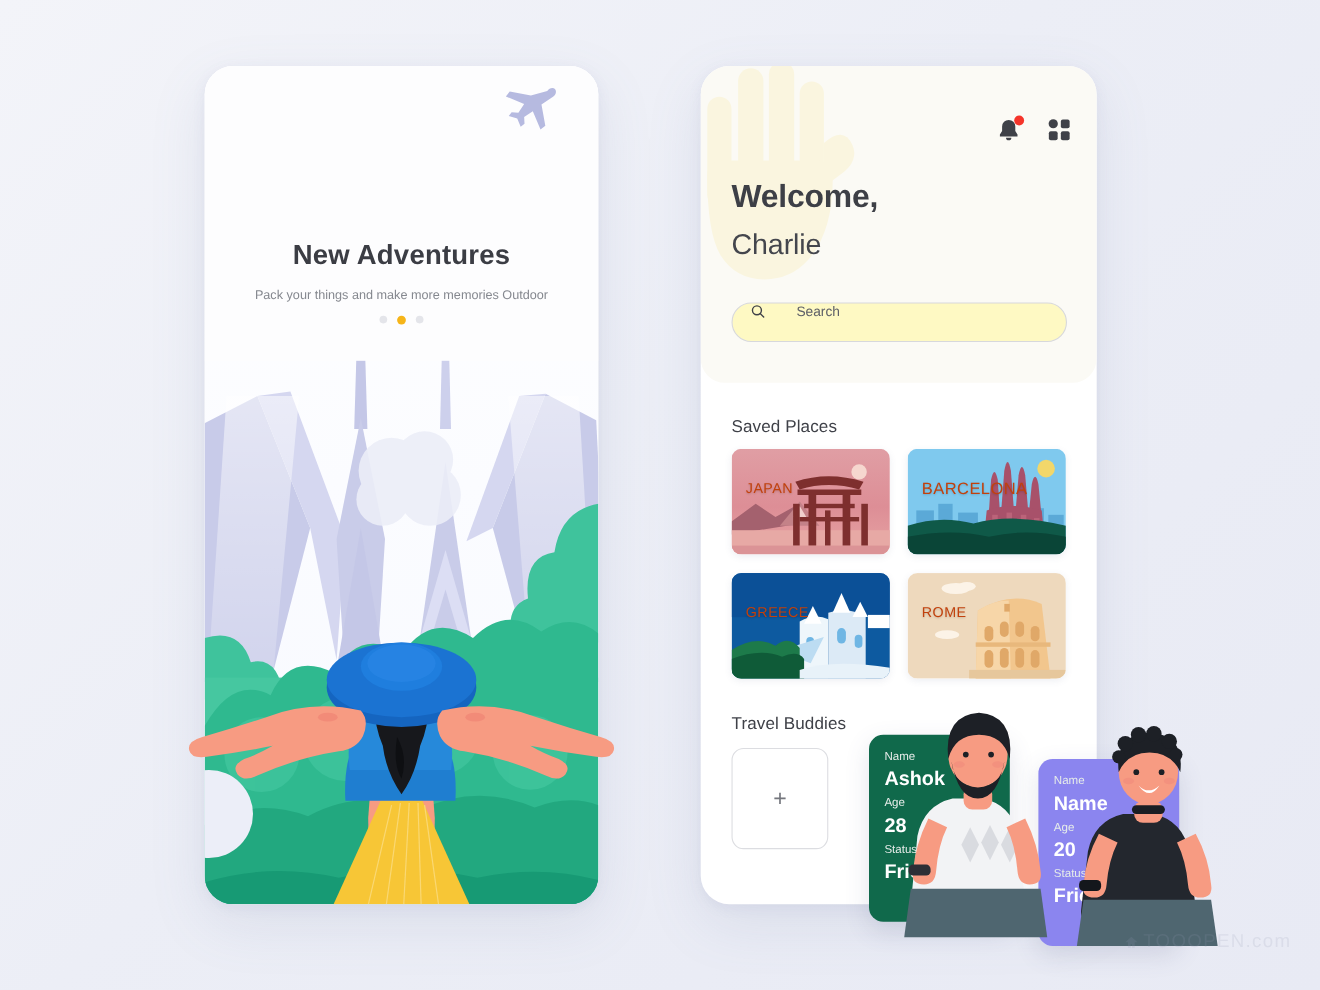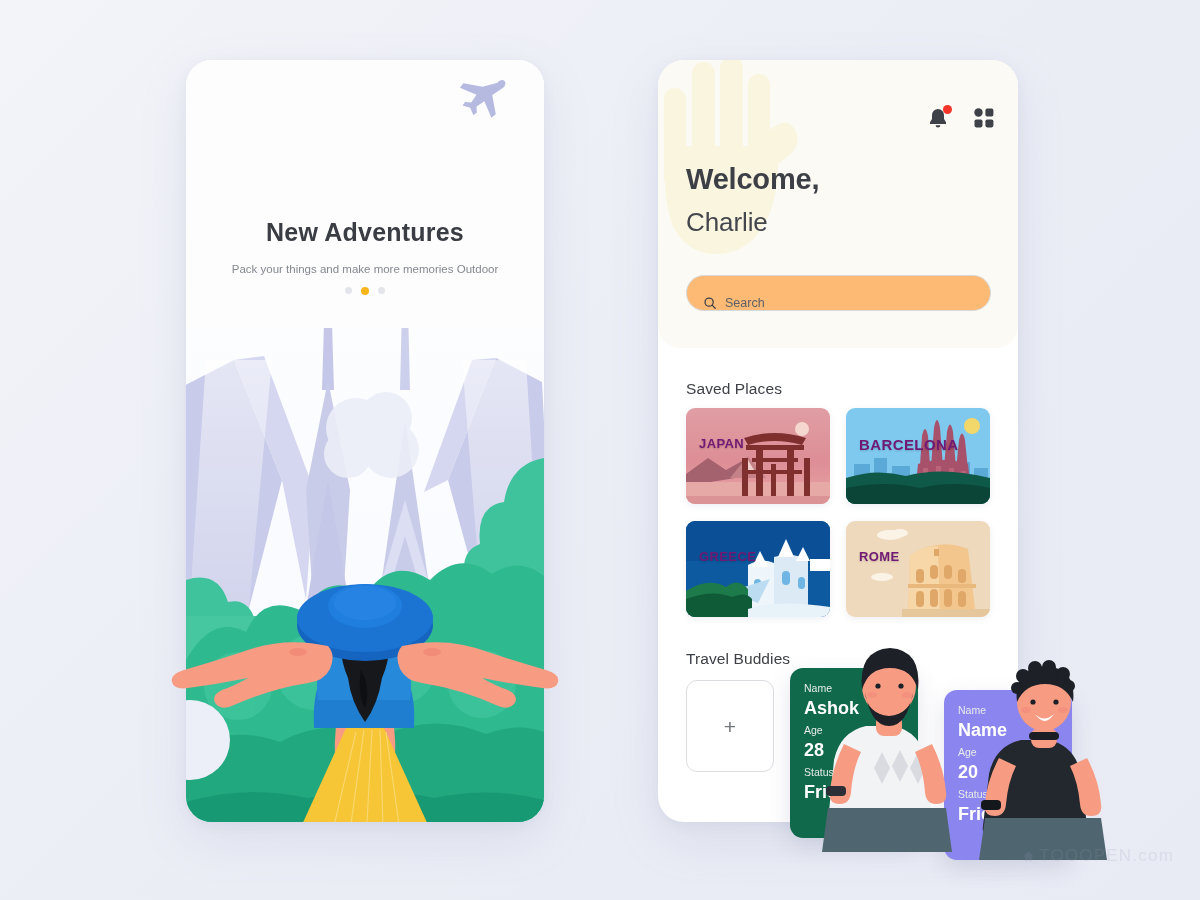--- a/index.html
+++ b/index.html
@@ -15,21 +15,21 @@
 
   
   .phone {
     position: absolute;
     background: #ffffff;
     border-radius: 26px;
     overflow: hidden;
     box-shadow: 0 18px 50px rgba(110,120,160,.13), 0 3px 12px rgba(110,120,160,.08);
   }
   #phone-left  { left: 186px; top: 60px; width: 358px; height: 762px; }
-  #phone-right { left: 658px; top: 60px; width: 360px; height: 762px; }
+  #phone-right { left: 637px; top: 60px; width: 360px; height: 762px; }
 
   
   .ob-top {
     position: absolute; left: 0; top: 0; width: 100%; height: 268px;
     background: #fdfdfe; z-index: 5;
   }
   .plane {
     position: absolute; right: 26px; top: 14px; width: 62px; height: 56px;
     color: #b6bae0; z-index: 6;
   }
@@ -88,43 +88,43 @@
   .welcome1 {
     position: absolute; left: 28px; top: 103px; z-index: 8;
     font-size: 29px; font-weight: bold; color: #3d3f46; letter-spacing: -.2px;
   }
   .welcome2 {
     position: absolute; left: 28px; top: 147px; z-index: 8;
     font-size: 26px; color: #44464d; letter-spacing: -.1px;
   }
   .search-box {
     position: absolute; left: 28px; top: 215px; width: 305px; height: 36px; z-index: 8;
-    background: #fdba74; border: 1px solid #d7d8dc; border-radius: 18px;
-    display: flex; align-items: flex-end; padding: 0 0 0 16px; gap: 8px;
+    background: #fef9c3; border: 1px solid #d7d8dc; border-radius: 18px;
+    display: flex; align-items: flex-start; padding: 0 0 0 16px; gap: 28px;
   }
   .search-box .ph { font-size: 12.5px; color: #5e6067; }
 
   .section-title {
     position: absolute; left: 28px; font-size: 15.5px; color: #3f4148; letter-spacing: .1px;
   }
   #sec-saved   { top: 320px; }
   #sec-buddies { top: 590px; }
 
   .place-card {
     position: absolute; width: 144px; height: 96px; border-radius: 9px;
     overflow: hidden; cursor: pointer;
     box-shadow: 0 2px 7px rgba(90,100,140,.10);
   }
   .pc1 { left: 28px;  top: 348px; }
   .pc2 { left: 188px; top: 348px; }
   .pc3 { left: 28px;  top: 461px; }
   .pc4 { left: 188px; top: 461px; }
   .place-label {
     position: absolute; left: 13px; top: 28px; z-index: 4;
-    color: #701a75; font-size: 13px; font-weight: bold; letter-spacing: .4px;
+    color: #c2410c; font-size: 13px; font-weight: normal; letter-spacing: .4px;
     text-shadow: 0 1px 2px rgba(0,0,0,.18);
   }
   .place-label.sm { font-size: 15px; text-align: center; }
 
   .add-buddy {
     position: absolute; left: 28px; top: 620px; width: 88px; height: 92px;
     border: 1px solid #dcdde1; border-radius: 11px; background: #fff;
     display: flex; align-items: center; justify-content: center; cursor: pointer;
   }
   .add-buddy .plus { font-size: 21px; color: #75777e; line-height: 1; font-weight: 300; }

